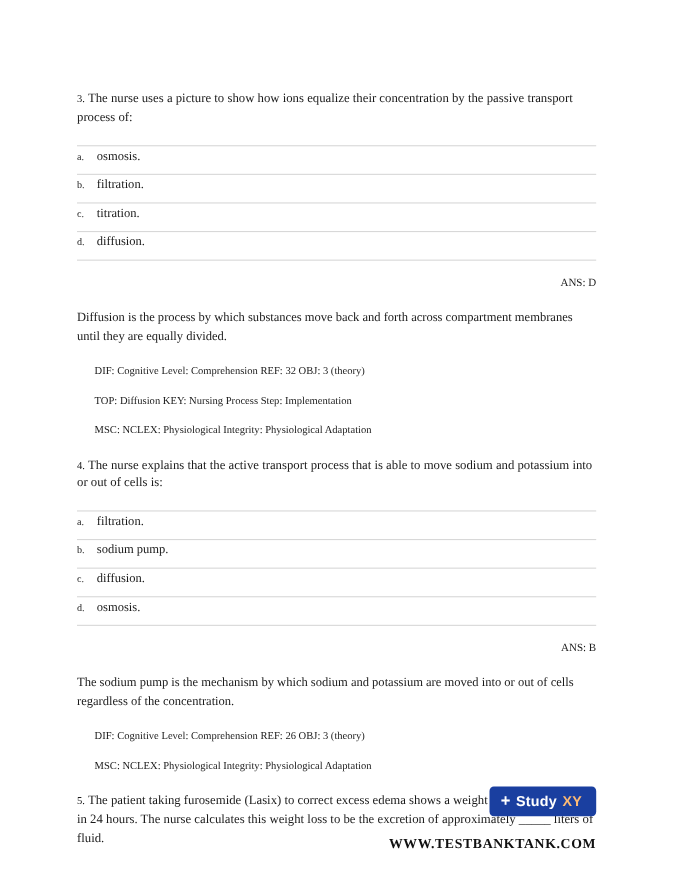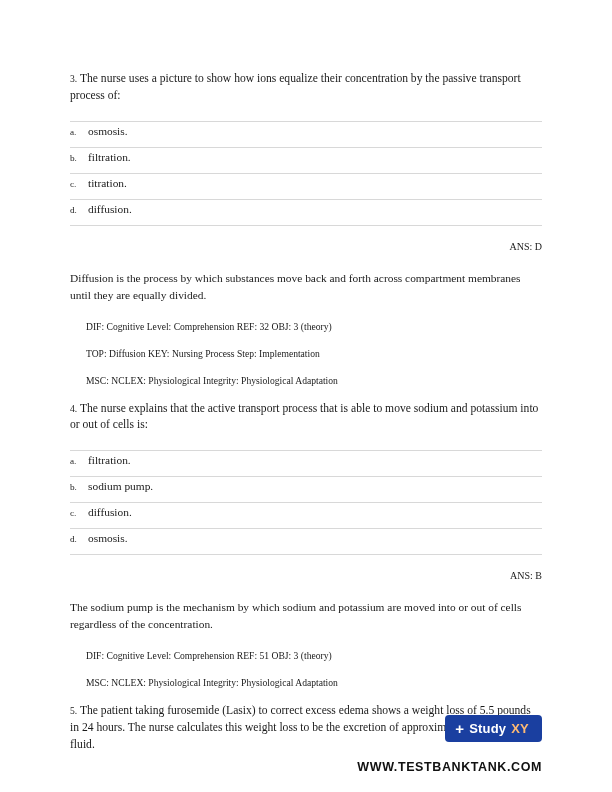--- a/index.html
+++ b/index.html
@@ -20,21 +20,21 @@
     left: 0;
     top: 0;
     width: 612px;
     height: 792px;
     box-sizing: border-box;
     padding: 66px 70px 0 70px;
   }
   .q-text {
     font-size: 11.2px;
     line-height: 1.45;
-    margin: 5px 0 16px 0;
+    margin: 16px 0 16px 0;
     text-align: left;
   }
   .q-text.q-body {
     font-size: 11.6px;
   }
   .choices {
     margin: 0 0 14px 0;
     padding: 0;
   }
   .choice {
@@ -101,21 +101,21 @@
     line-height: 1;
     font-weight: bold;
   }
   .badge .sx {
     color: #fdba74;
   }
   .footer {
     position: absolute;
     right: 70px;
     top: 760px;
-    font-family: Liberation Sans, sans-serif;
+    font-family: Liberation Serif, serif;
     font-size: 12.5px;
     font-weight: bold;
     letter-spacing: 0.6px;
     color: #111111;
   }
 </style>
 </head>
 <body>
 
 <div class="page">
@@ -169,21 +169,21 @@
       <span class="choice-label">diffusion.</span>
     </div>
     <div class="choice">
       <span class="choice-letter">d.</span>
       <span class="choice-label">osmosis.</span>
     </div>
   </div>
 
   <p class="ans">ANS: B</p>
   <p class="rationale">The sodium pump is the mechanism by which sodium and potassium are moved into or out of cells regardless of the concentration.</p>
-  <p class="meta">DIF: Cognitive Level: Comprehension REF: 51 OBJ: 3 (theory)</p>
+  <p class="meta">DIF: Cognitive Level: Comprehension REF: 26 OBJ: 3 (theory)</p>
   <p class="meta">MSC: NCLEX: Physiological Integrity: Physiological Adaptation</p>
 
   <p class="q-text q-body">
     <span class="q-number">5.</span>
     <span>The patient taking furosemide (Lasix) to correct excess edema shows a weight loss of 5.5 pounds in 24 hours. The nurse calculates this weight loss to be the excretion of approximately _____ liters of fluid.</span>
   </p>
 
 </div>
 
 <div class="badge">

